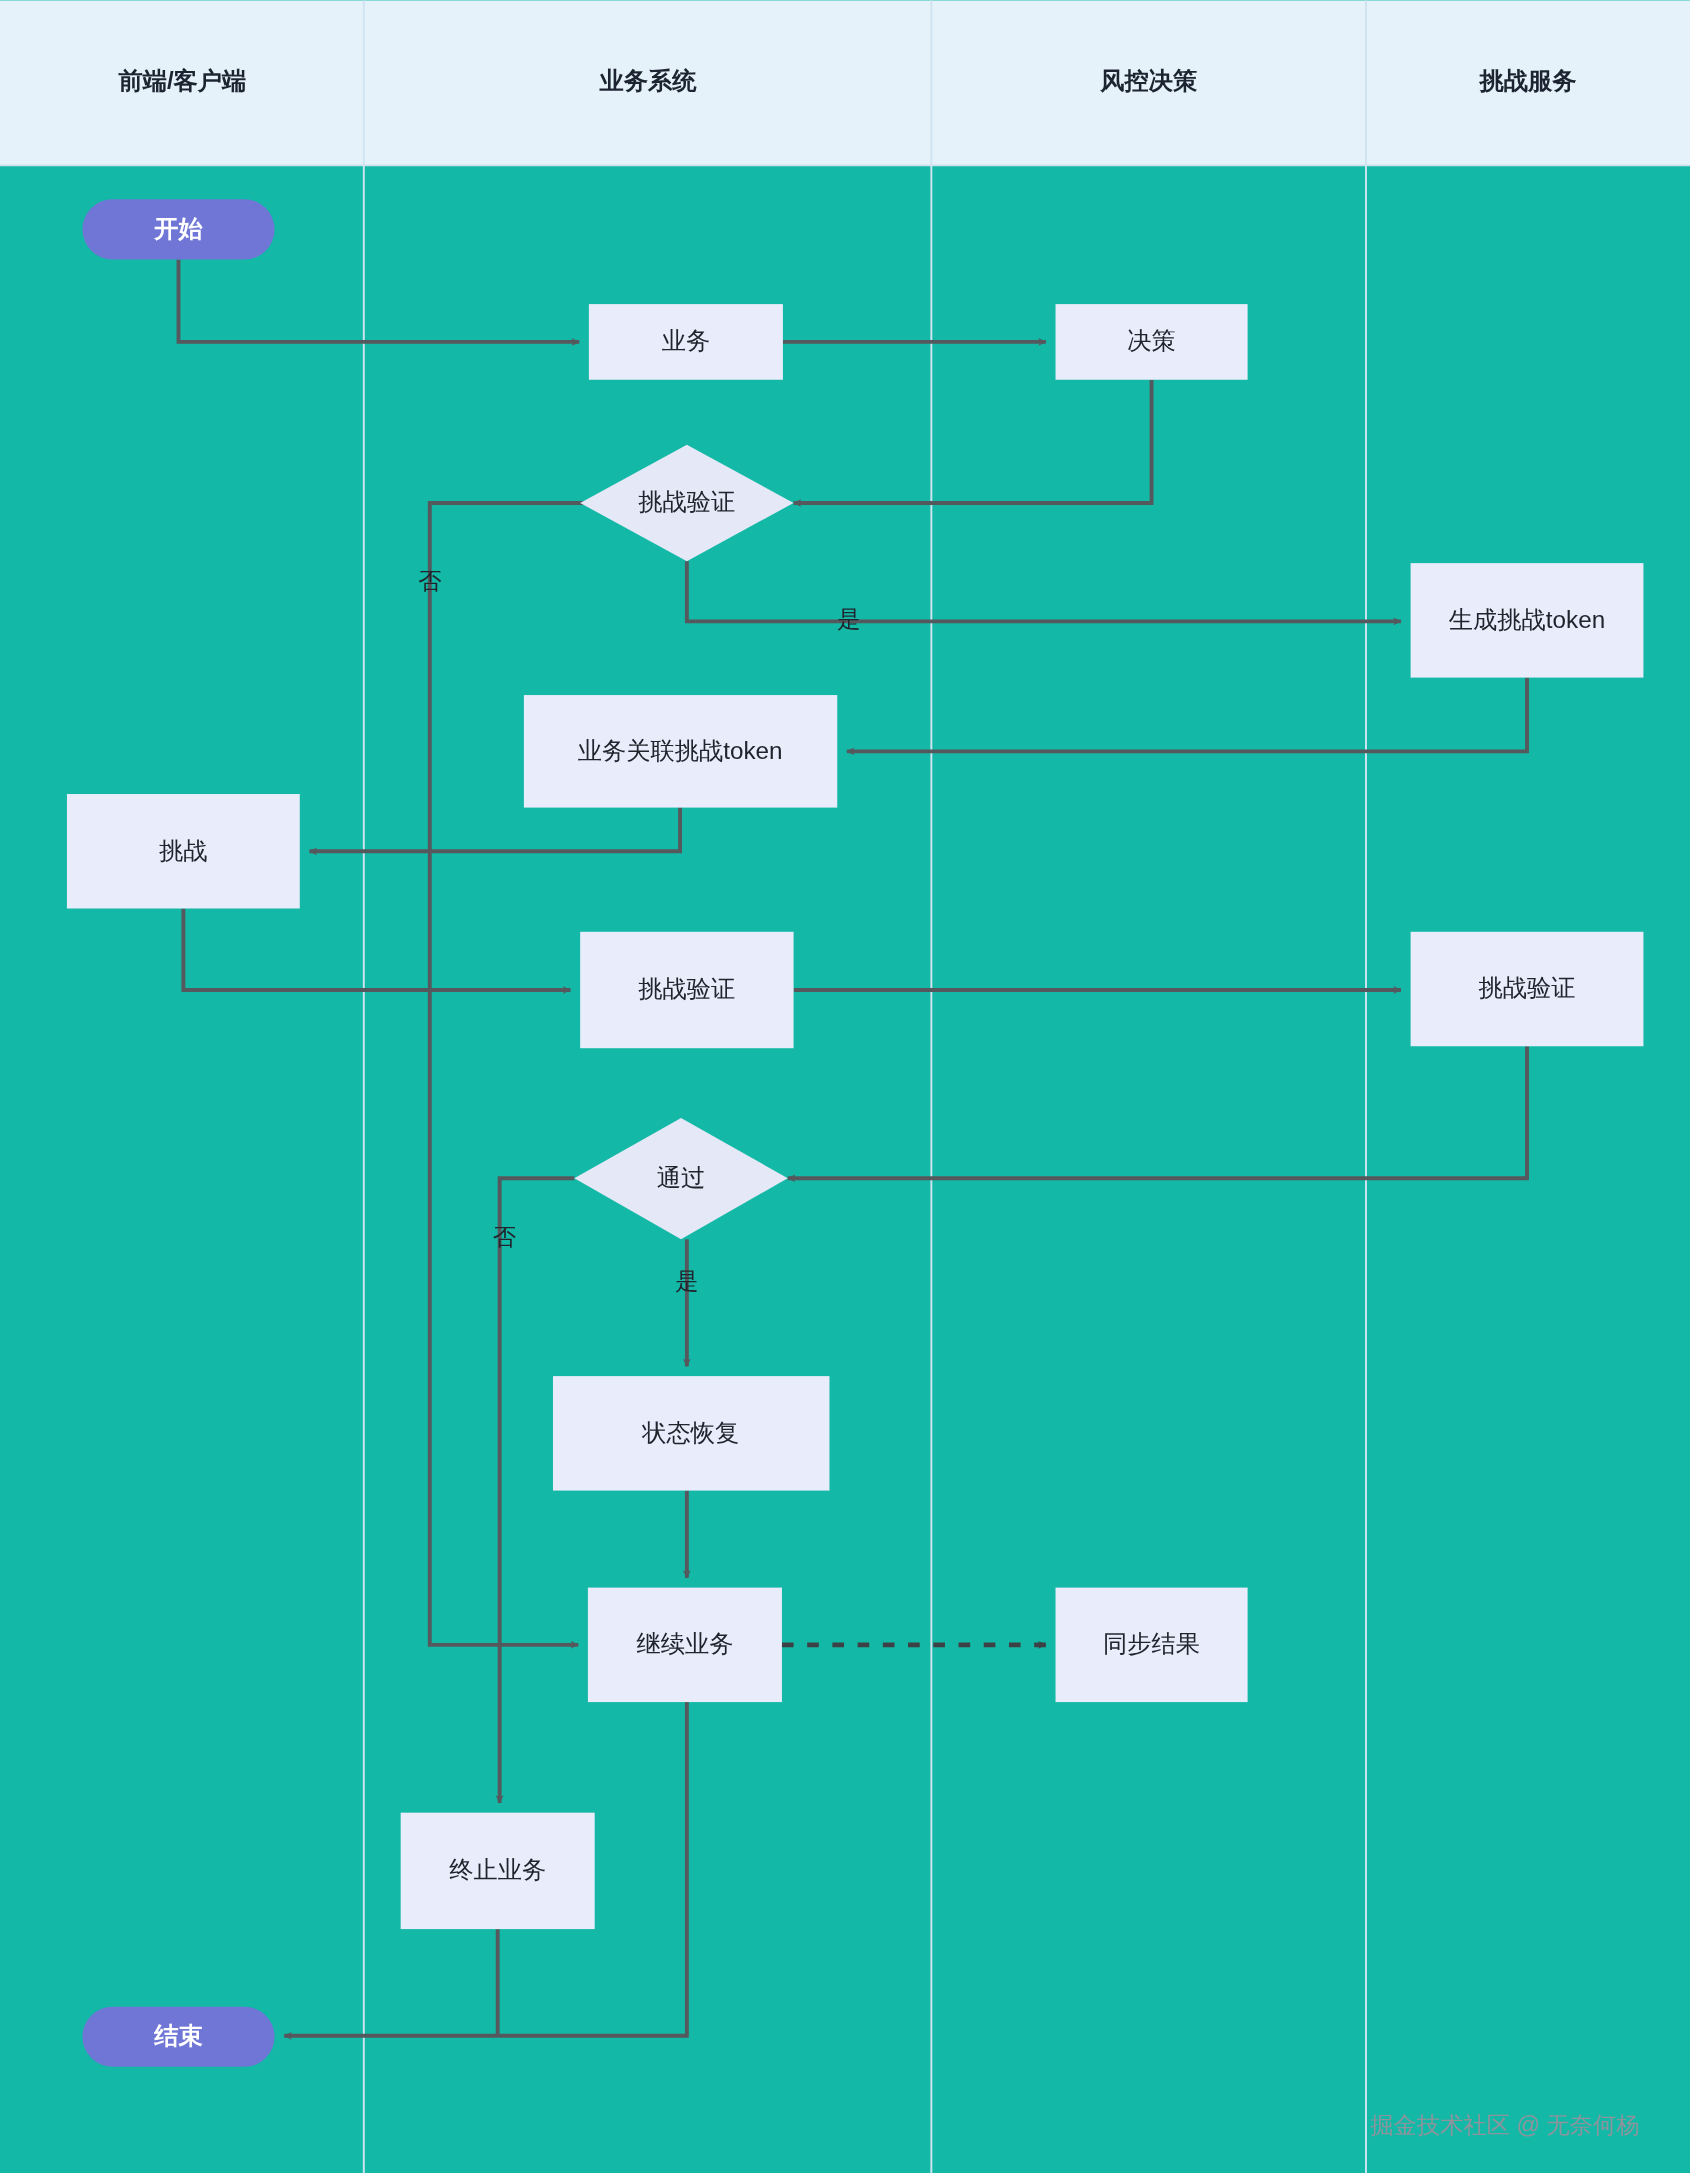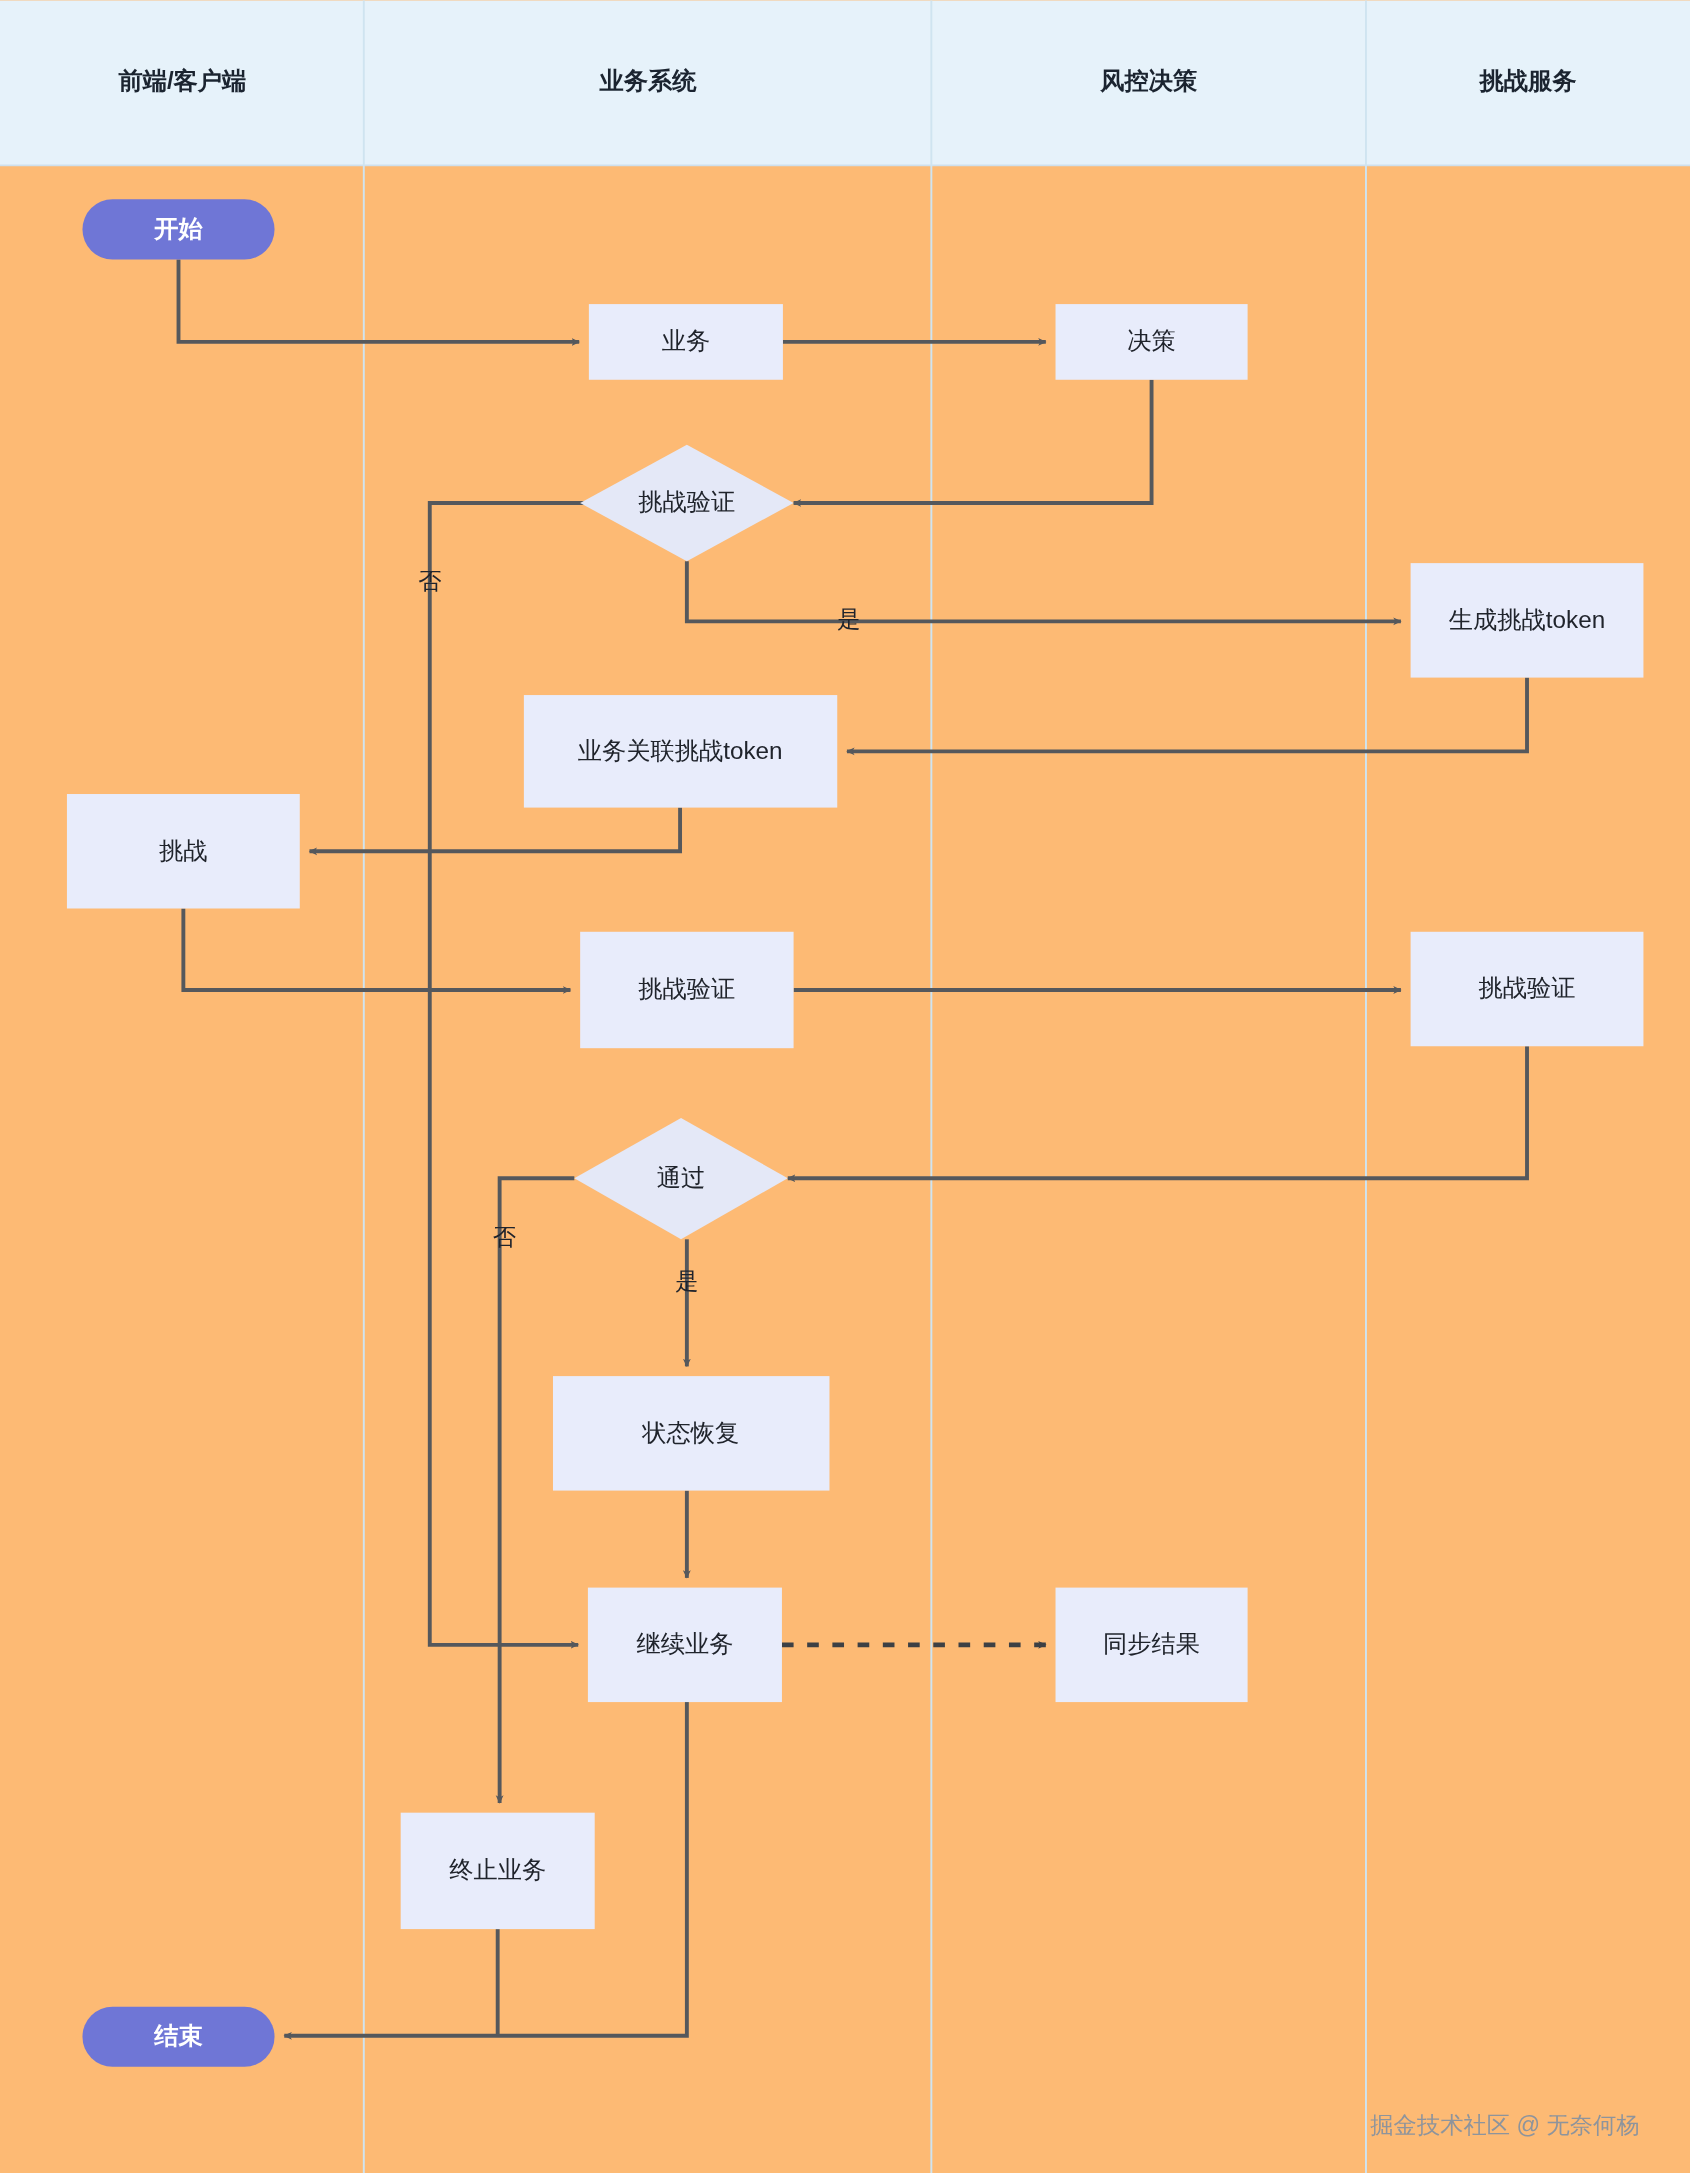--- a/index.html
+++ b/index.html
@@ -7,21 +7,21 @@
     padding: 0;
     background: #ffffff;
   }
   body {
     font-family: "Liberation Sans", "DejaVu Sans", sans-serif;
   }
   #canvas {
     position: relative;
     width: 1690px;
     height: 2174px;
-    background: #fdba74;
+    background: #14b8a6;
     overflow: hidden;
   }
   svg#diagram {
     position: absolute;
     left: 0;
     top: 0;
     width: 1690px;
     height: 2174px;
     display: block;
   }

